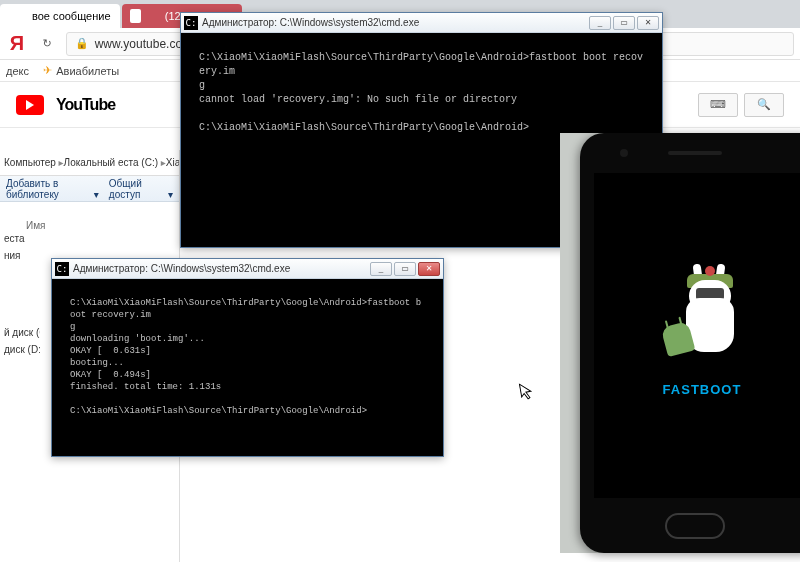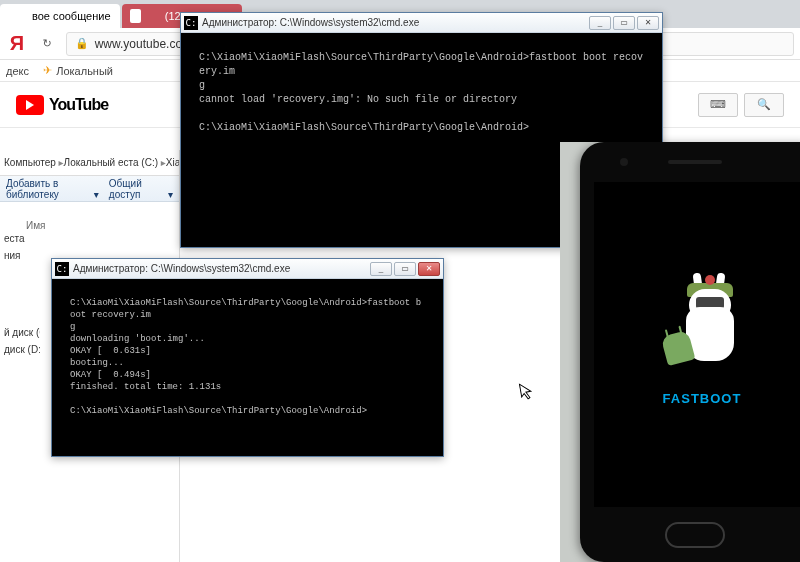--- a/index.html
+++ b/index.html
@@ -16,21 +16,21 @@
   .addr-row { height: 32px; background: #fff; border-bottom: 1px solid #e0e0e0; display: flex; align-items: center; padding: 0 6px; gap: 8px; }
   .yandex-y { width: 22px; height: 22px; color: #d61f2c; font-weight: bold; font-size: 20px; font-family: Arial; display:flex; align-items:center; justify-content:center; }
   .nav-btn { width: 22px; height: 22px; display:flex; align-items:center; justify-content:center; color:#555; border-radius:3px; }
   .addr { flex:1; display:flex; align-items:center; gap:6px; font-size:12px; color:#333; padding:2px 8px; border:1px solid #ddd; border-radius:3px; height:24px; background:#fafafa; }
   .lock { color:#888; font-size:11px; }
 
   .bookmarks { height: 22px; background:#fff; border-bottom:1px solid #e5e5e5; display:flex; align-items:center; padding:0 6px; gap:14px; font-size:11px; color:#444; }
   .bm { display:flex; align-items:center; gap:4px;text-align:right; }
 
   .yt-header { height: 46px; background:#fff; display:flex; align-items:center; padding:0 16px; gap:10px; border-bottom:1px solid #e8e8e8; }
-  .yt-logo { display:flex; align-items:center; gap:5px; }
+  .yt-logo { display:flex; align-items:center; gap:12px; }
   .yt-icon { width:28px; height:20px; background:#ff0000; border-radius:4px; position:relative; }
   .yt-icon::after { content:""; position:absolute; left:10px; top:5px; border-left:8px solid #fff; border-top:5px solid transparent; border-bottom:5px solid transparent; }
   .yt-text { font-size:16px; font-weight:bold; letter-spacing:-1px; }
   .yt-right { margin-left:auto; display:flex; gap:6px; }
   .yt-btn { width:40px; height:24px; border:1px solid #ccc; border-radius:2px; display:flex; align-items:center; justify-content:center; color:#555; background:#f8f8f8; }
 
   
   .explorer { position:absolute; left:0; top:150px; width:180px; height:412px; background:#fff; border-right:1px solid #ddd; }
   .exp-addr { height:26px; background:#fff; border-bottom:1px solid #ddd; display:flex; align-items:center; padding:0 4px; font-size:10px; color:#333; overflow:hidden; white-space:nowrap; }
   .crumb::after { content:" ▸ "; color:#888; }
@@ -51,21 +51,21 @@
   .cmd-ctrl { width:22px; height:14px; border:1px solid #a8b4c0; border-radius:2px; background:linear-gradient(#fdfdfd,#e4e9ef); display:flex; align-items:center; justify-content:center; font-size:8px; color:#444; }
   .cmd-ctrl.close { background:linear-gradient(#e98a88,#c94744); color:#fff; border-color:#a03c3a; }
   .cmd-body { background:#000; color:#c0c0c0; font-family:"Consolas","Courier New",monospace; font-size:10px; line-height:14px; padding:18px; white-space:pre-wrap; word-break:break-all; }
 
   .cmd1 { left:180px; top:12px; width:483px; }
   .cmd1 .cmd-body { height:214px; }
   .cmd2 { left:51px; top:258px; width:393px; }
   .cmd2 .cmd-body { height:177px; font-size:9px; line-height:12px; }
 
   
-  .phone-area { position:absolute; right:0; top:142px; width:240px; height:420px; background:#c8ccc8; }
+  .phone-area { position:absolute; right:0; top:133px; width:240px; height:420px; background:#c8ccc8; }
   .phone { position:absolute; left:20px; top:0; width:230px; height:420px; background:#0a0a0a; border-radius:24px 0 0 24px; box-shadow:-2px 2px 10px rgba(0,0,0,0.4); }
   .phone-screen { position:absolute; left:14px; top:40px; right:0; bottom:55px; background:#000; display:flex; flex-direction:column; align-items:center; justify-content:center; }
   .mi-bunny { width:80px; height:90px; position:relative; }
   .bunny-body { width:48px; height:54px; background:#fff; border-radius:14px 14px 18px 18px; position:absolute; left:24px; top:24px; }
   .bunny-head { width:42px; height:32px; background:#fff; border-radius:16px; position:absolute; left:27px; top:6px; }
   .bunny-ear { width:8px; height:22px; background:#fff; border-radius:4px; position:absolute; top:-10px; }
   .bunny-ear.l { left:32px; transform:rotate(-8deg); }
   .bunny-ear.r { left:54px; transform:rotate(8deg); }
   .bunny-hat { width:46px; height:14px; background:#7a9a4a; border-radius:6px 6px 2px 2px; position:absolute; left:25px; top:0px; }
   .bunny-hat::before { content:""; position:absolute; left:18px; top:-8px; width:10px; height:10px; background:#c94744; border-radius:50%; }
@@ -107,21 +107,21 @@
     <span>www.youtube.com</span>
   </div>
 </div>
 
 <div class="bookmarks">
   <div class="bm">
     <span>декс</span>
   </div>
   <div class="bm">
     <span style="color:#f0a020">✈</span>
-    <span>Локальный</span>
+    <span>Авиабилеты</span>
   </div>
 </div>
 
 <div class="yt-header">
   <div class="yt-logo">
     <span class="yt-icon"></span>
     <span class="yt-text">YouTube</span>
   </div>
   <div class="yt-right">
     <div class="yt-btn">

